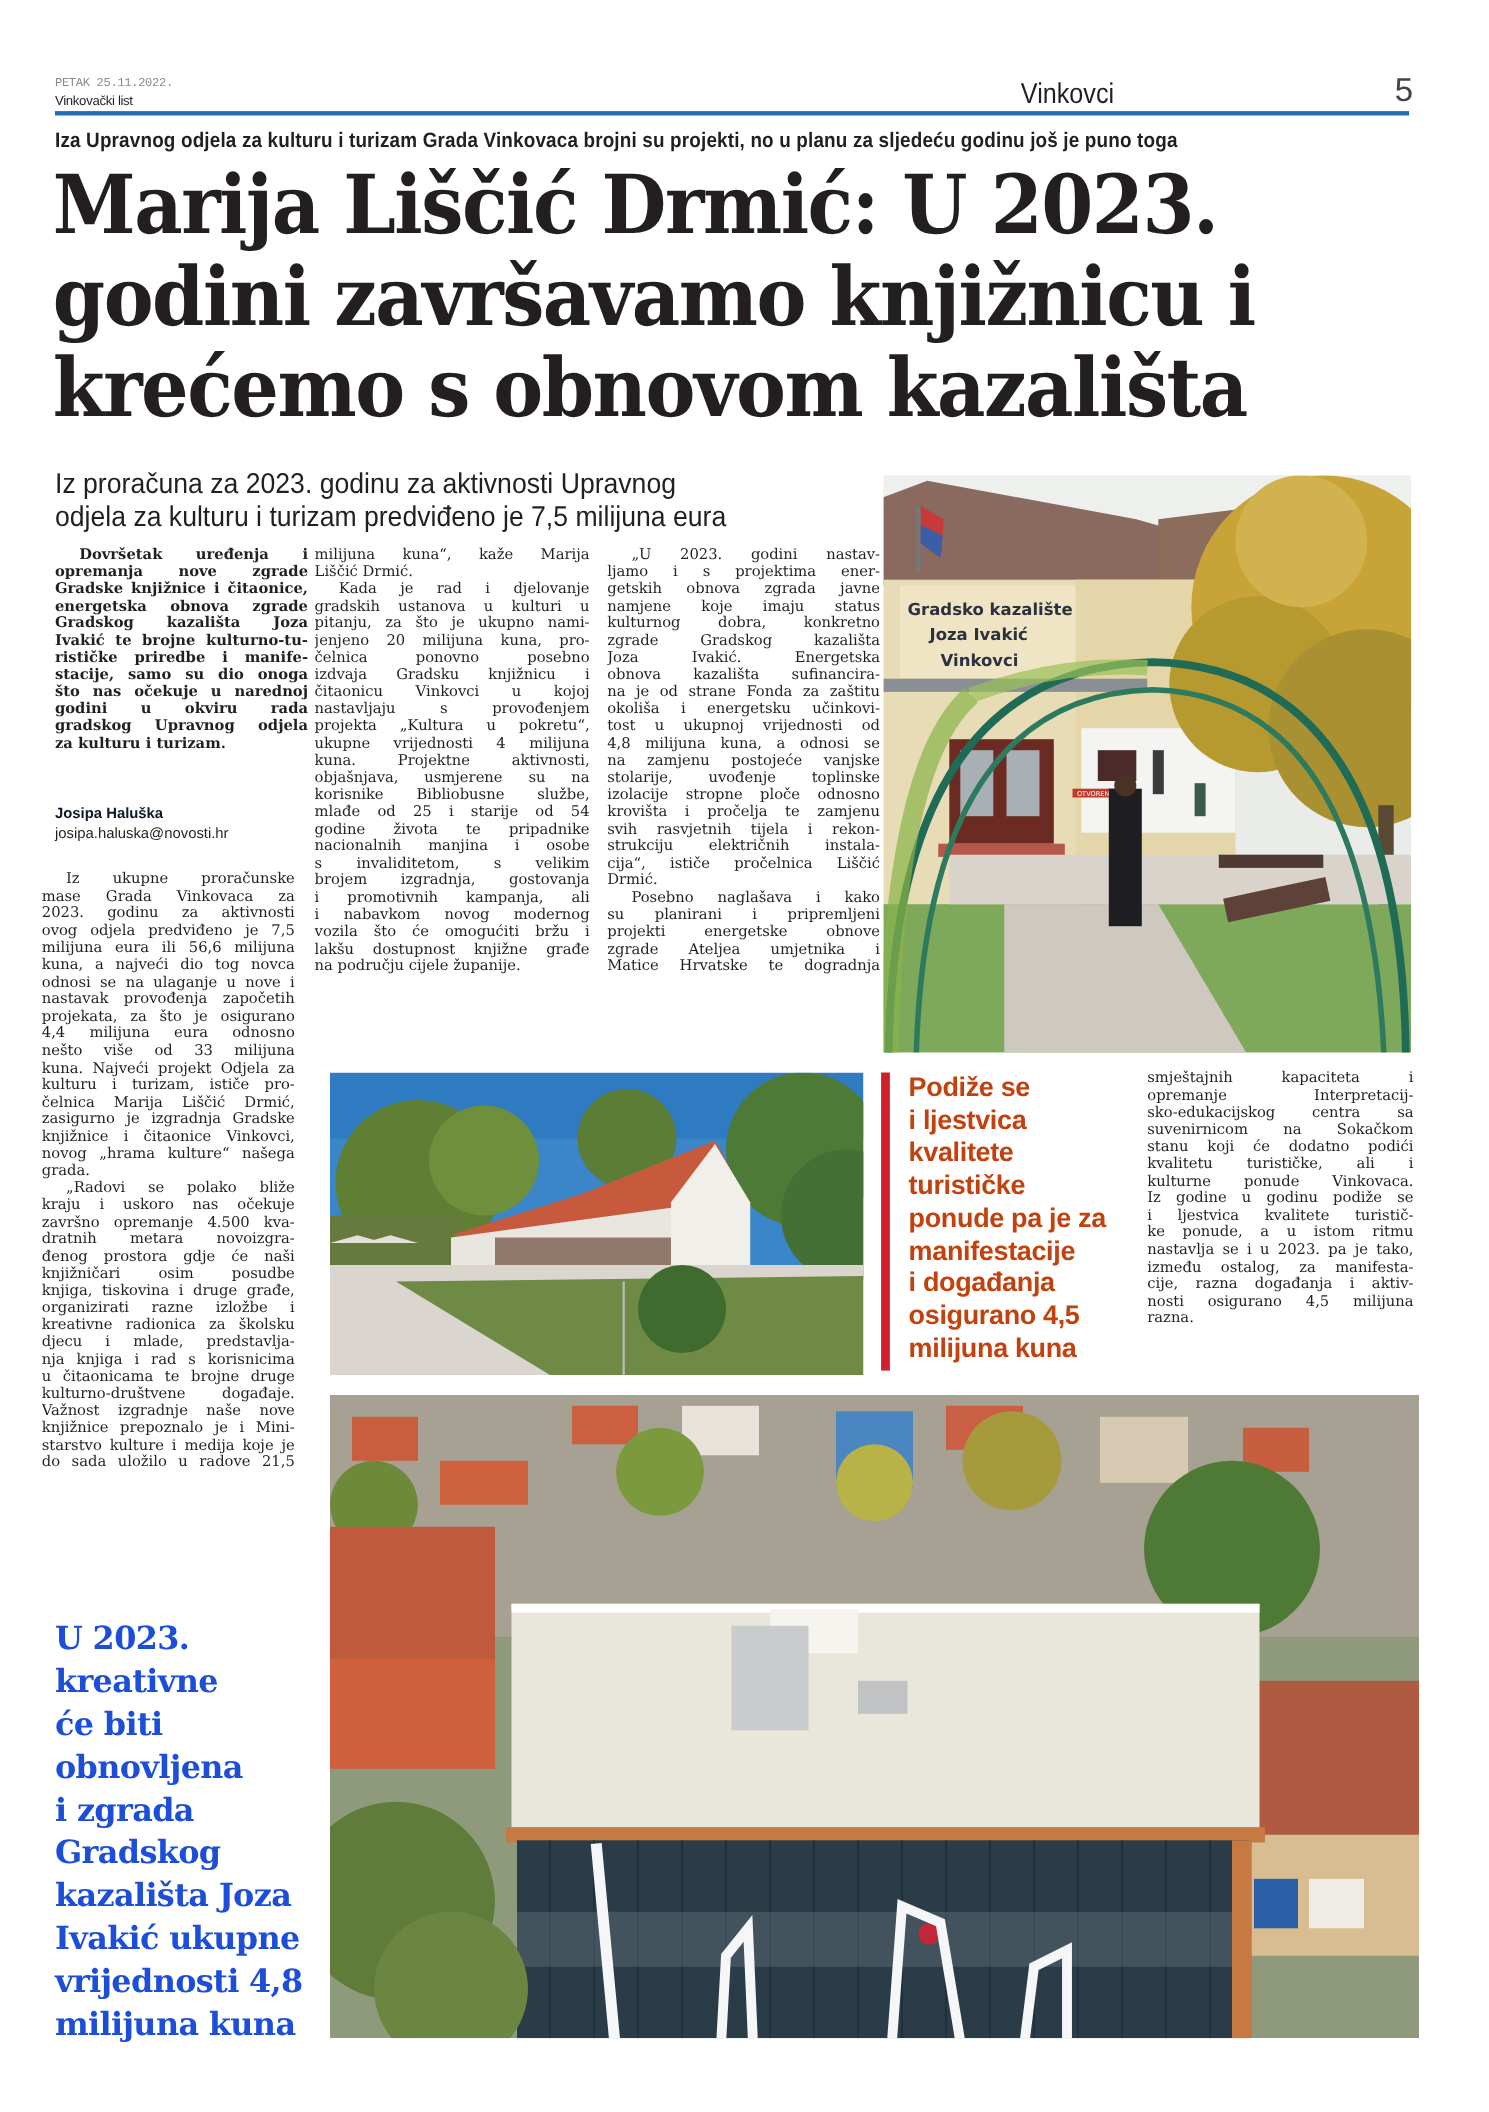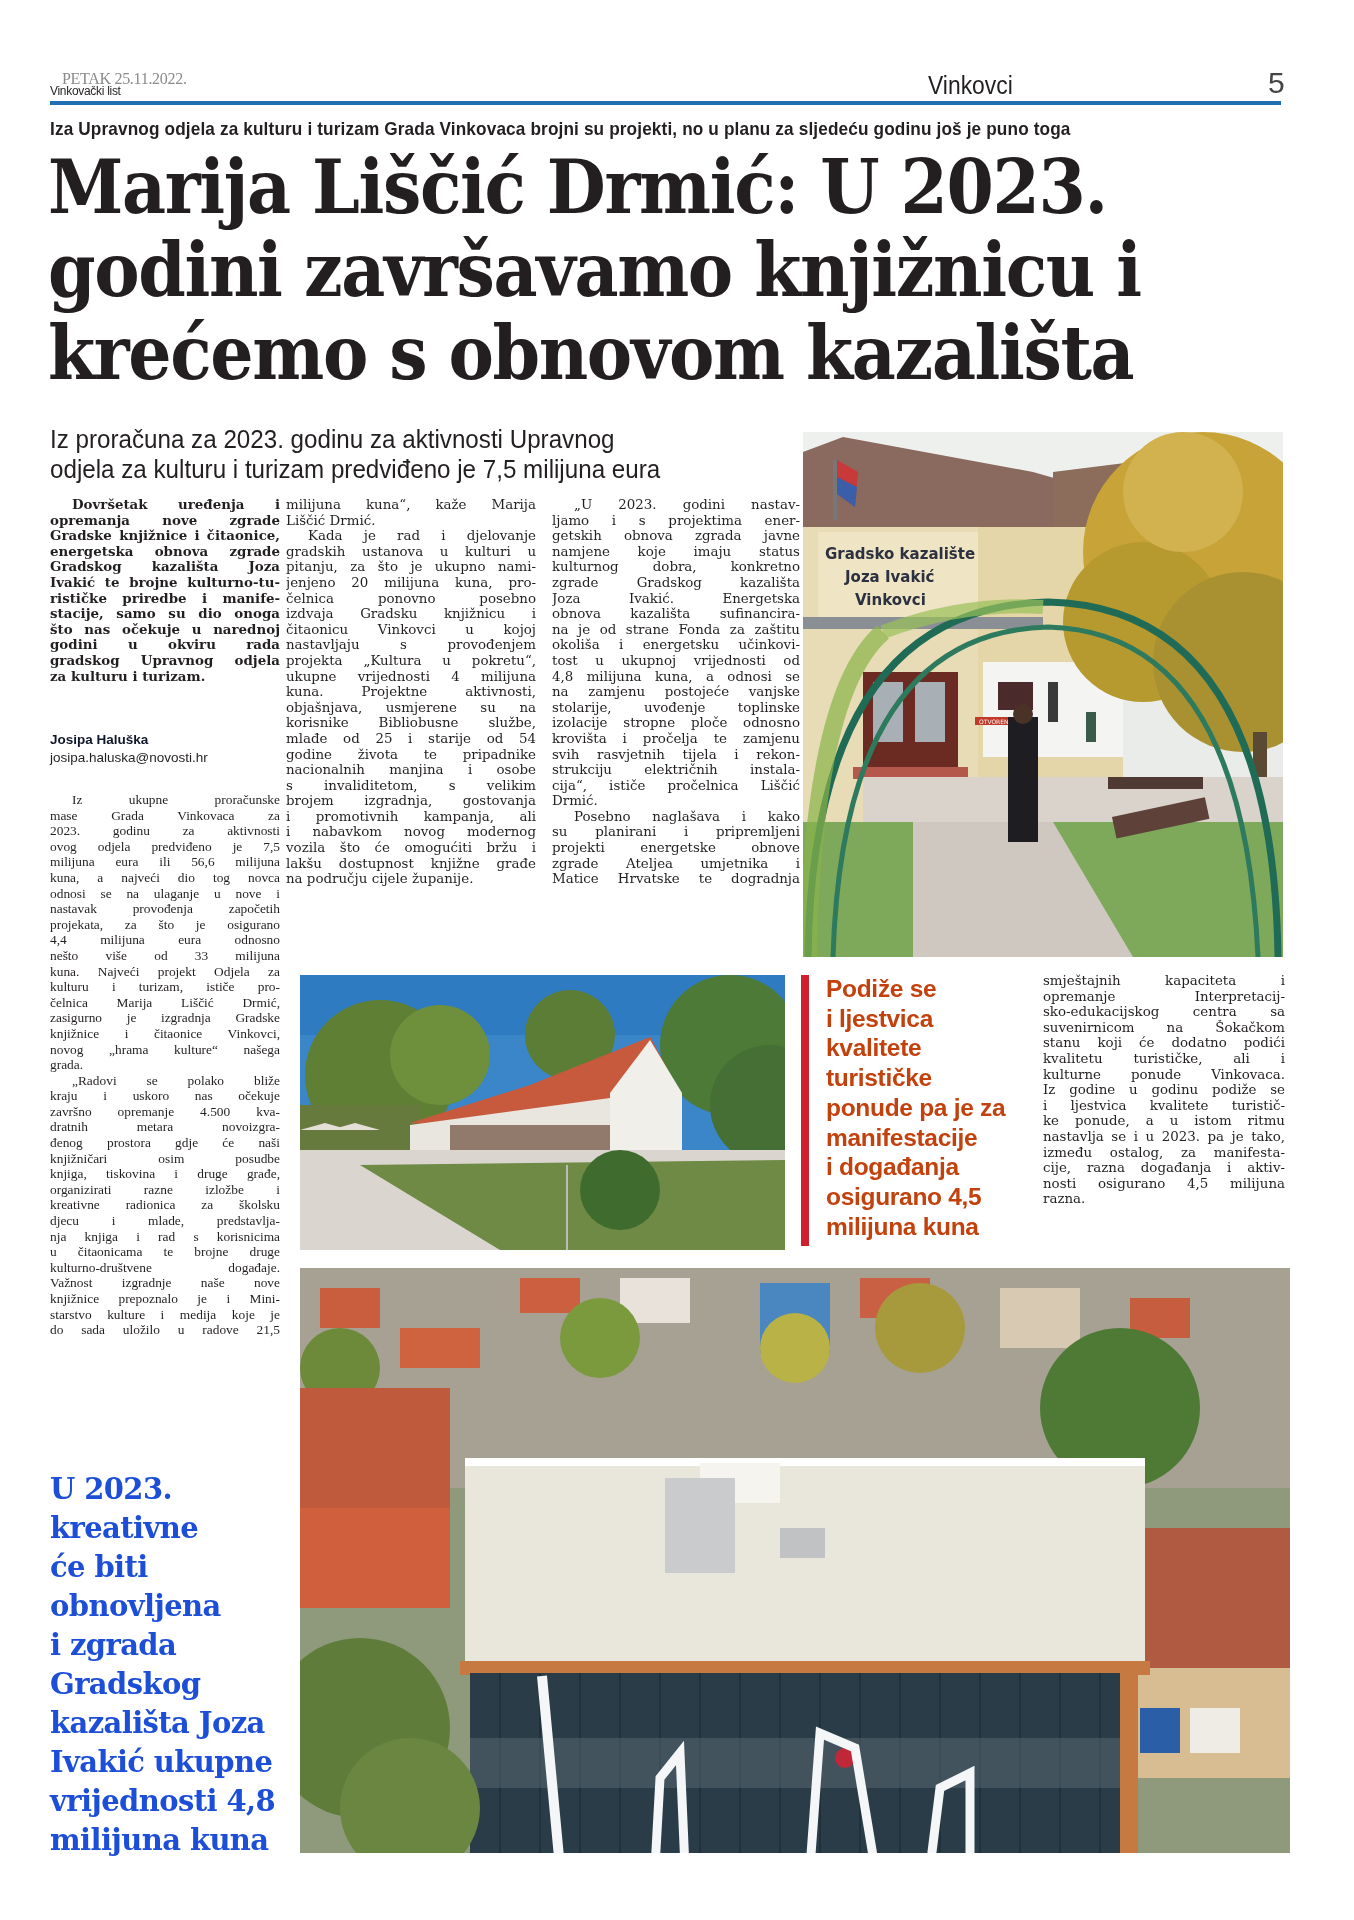--- a/index.html
+++ b/index.html
@@ -2,21 +2,21 @@
 <html><head>
 <meta charset="utf-8">
 <style>
   * { box-sizing: border-box; margin: 0; padding: 0; }
   html, body { width: 1354px; height: 1920px; background: #ffffff; overflow: hidden; }
   body { position: relative; font-family: "DejaVu Serif", serif; color: #231f20; }
 
   .abs { position: absolute; }
 
   
-  .hdr-date { left: 50px; top: 70px; font-family: Liberation Serif, serif; font-size: 16px; color: #8a8a8a; letter-spacing: -0.3px; margin-left: 12px; }
+  .hdr-date { left: 50px; top: 70px; font-family: Liberation Mono, monospace; font-size: 11px; color: #8a8a8a; letter-spacing: -0.3px; }
   .hdr-paper { left: 50px; top: 84px; font-family: "Liberation Sans", sans-serif; font-size: 12px; color: #231f20; letter-spacing: -0.3px; }
   .hdr-section { left: 928px; top: 70px; font-family: "Liberation Sans", sans-serif; font-size: 26px; color: #231f20; transform: scaleX(0.88); transform-origin: left; }
   .hdr-page { left: 1268px; top: 66px; font-family: "Liberation Sans", sans-serif; font-size: 30px; font-weight: 300; color: #444; }
   .hdr-rule { left: 50px; top: 101px; width: 1231px; height: 4px; background: #1f6fb2; }
 
   
   .kicker { left: 50px; top: 118px; width: 1240px; font-family: "Liberation Sans", sans-serif; font-weight: bold; font-size: 19px; color: #231f20; letter-spacing: 0.15px; white-space: nowrap; transform: scaleX(0.905); transform-origin: left; }
 
   
   .title { left: 48px; top: 146px; width: 1300px; font-family: "DejaVu Serif", serif; font-weight: bold; font-size: 74px; line-height: 83px; color: #231f20; letter-spacing: -1.5px; transform: scaleX(0.92); transform-origin: left; }
@@ -32,21 +32,21 @@
   .col .line.last { text-align-last: left; }
 
   .lead { left: 50px; top: 497px; width: 230px; font-family: "DejaVu Serif", serif; font-weight: bold; font-size: 13.4px; line-height: 15.6px; color: #231f20; }
   .lead .line { display: block; text-align-last: justify; white-space: nowrap; overflow: hidden; }
   .lead .line.first { padding-left: 22px; }
   .lead .line.last { text-align-last: left; }
 
   .author { left: 50px; top: 732px; font-family: "Liberation Sans", sans-serif; font-weight: bold; font-size: 13.5px; color: #0f172a; }
   .email { left: 50px; top: 750px; font-family: "Liberation Sans", sans-serif; font-size: 13.5px; color: #231f20; }
 
-  .col1 { left: 50px; top: 792px; width: 230px; font-family: Liberation Serif, serif; }
+  .col1 { left: 38px; top: 792px; width: 230px; }
   .col2 { left: 286px; top: 497px; width: 250px; }
   .col3 { left: 552px; top: 497px; width: 248px; }
   .col4 { left: 1043px; top: 973px; width: 242px; }
 
   
   .redbar { left: 801px; top: 975px; width: 8px; height: 271px; background: #d0202e; }
   .pull-red { left: 826px; top: 974px; width: 210px; font-family: "Liberation Sans", sans-serif; font-weight: bold; font-size: 24.5px; line-height: 29.7px; color: #c2410c; letter-spacing: -0.3px; }
   .pull-red div { white-space: nowrap; }
 
   

